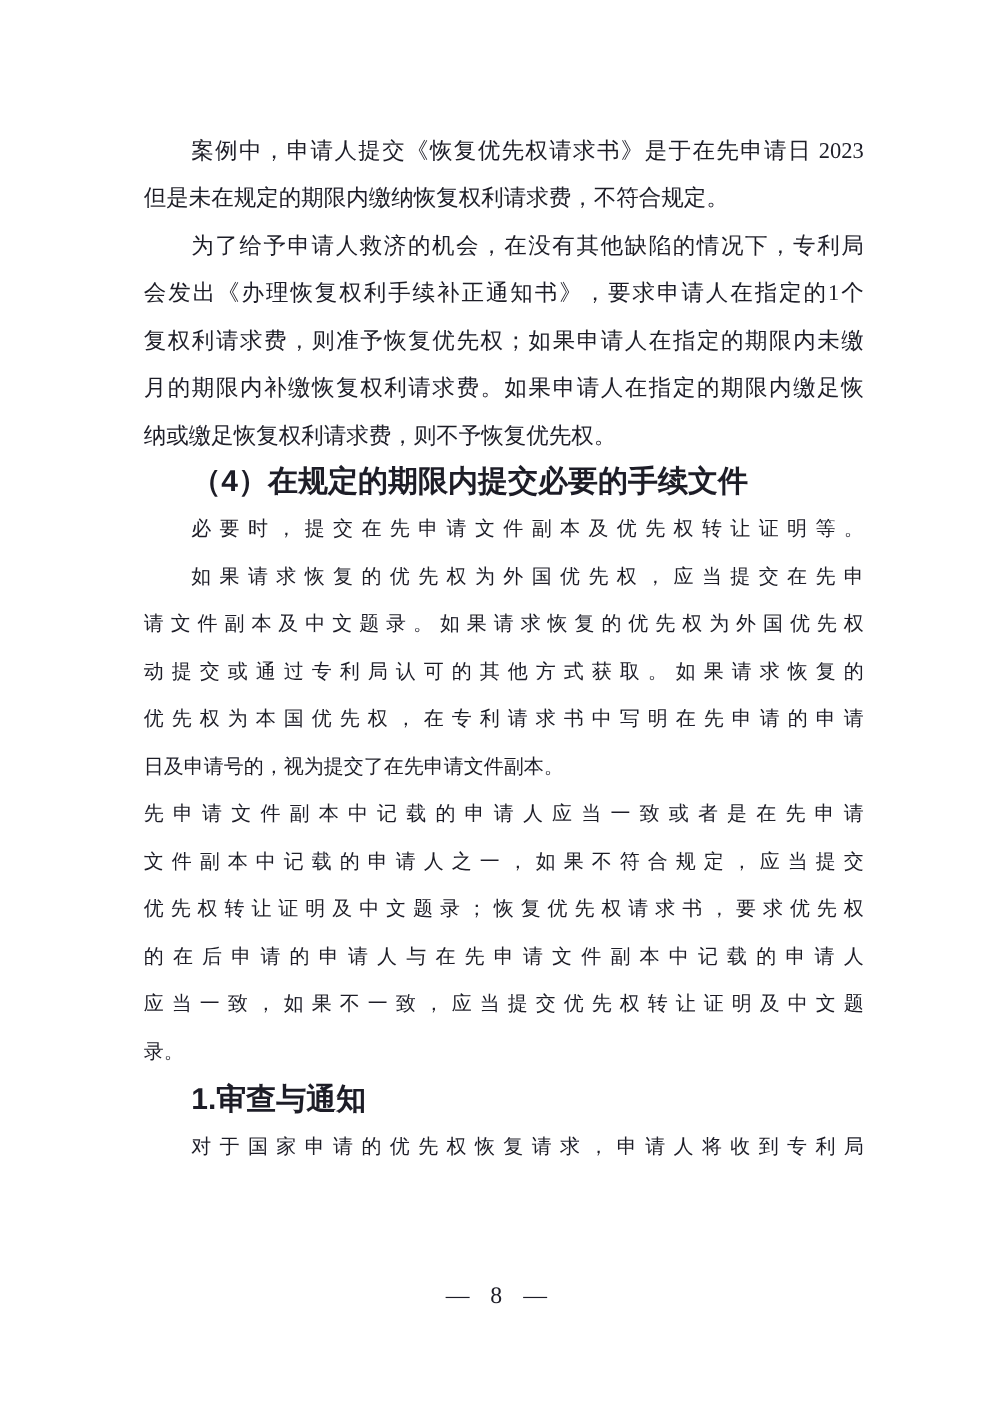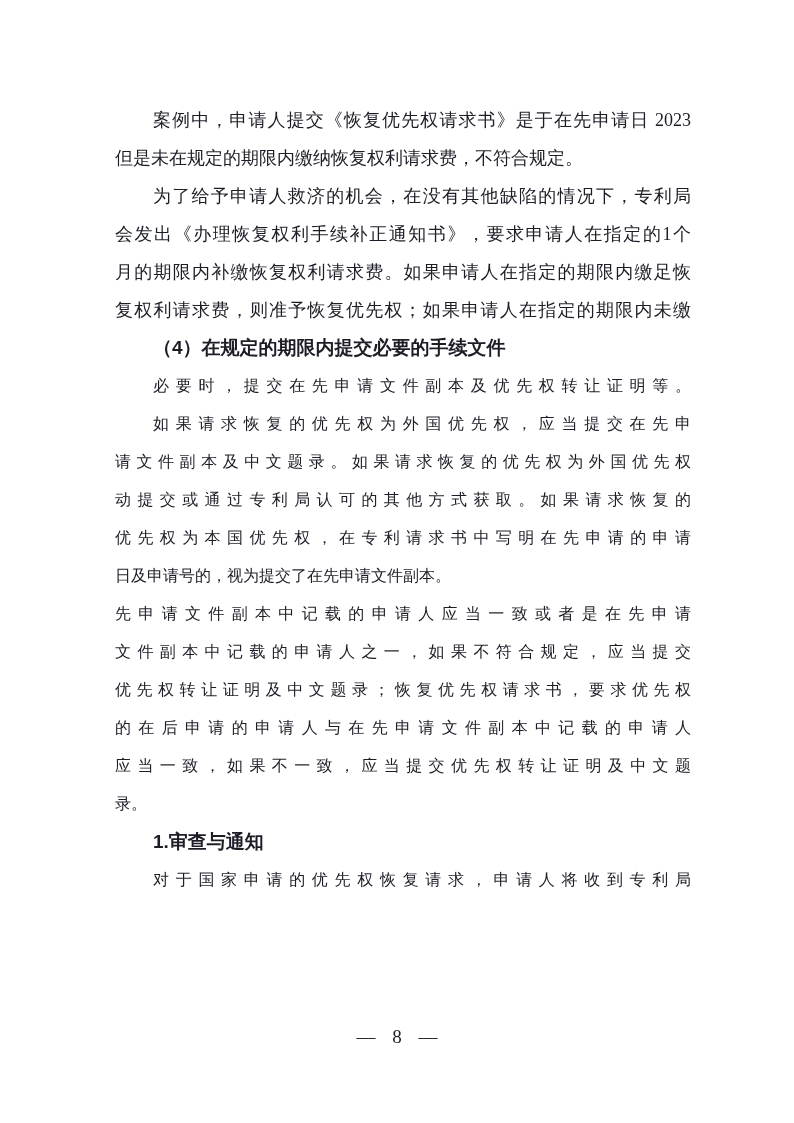--- a/index.html
+++ b/index.html
@@ -35,21 +35,21 @@
   }
   .ln.indent {
     text-indent: 38px;
   }
   .ln.stretch {
     text-align-last: justify;
   }
   .ln.heading {
     font-family: "Liberation Sans", "DejaVu Sans", sans-serif;
     font-weight: bold;
-    font-size: 19px;
+    font-size: 24px;
     text-align-last: left;
   }
   .footer {
     position: absolute;
     left: 0;
     top: 1026px;
     width: 794px;
     text-align: center;
     font-size: 19px;
     word-spacing: 12px;
@@ -58,22 +58,23 @@
 </style>
 </head>
 <body>
 
 <div class="page">
   <div class="content">
     <div class="ln indent stretch">案例中，申请人提交《恢复优先权请求书》是于在先申请日 2023</div>
     <div class="ln">但是未在规定的期限内缴纳恢复权利请求费，不符合规定。</div>
     <div class="ln indent stretch">为了给予申请人救济的机会，在没有其他缺陷的情况下，专利局</div>
     <div class="ln stretch">会发出《办理恢复权利手续补正通知书》，要求申请人在指定的1个</div>
+    <div class="ln stretch">复权利请求费，则准予恢复优先权；如果申请人在指定的期限内未缴</div>
     <div class="ln stretch">月的期限内补缴恢复权利请求费。如果申请人在指定的期限内缴足恢</div>
-    <div class="ln stretch">复权利请求费，则准予恢复优先权；如果申请人在指定的期限内未缴</div>
+    <div class="ln">纳或缴足恢复权利请求费，则不予恢复优先权。</div>
     <div class="ln heading indent">（4）在规定的期限内提交必要的手续文件</div>
     <div class="ln mid indent stretch">必要时，提交在先申请文件副本及优先权转让证明等。</div>
     <div class="ln mid indent stretch">如果请求恢复的优先权为外国优先权，应当提交在先申</div>
     <div class="ln mid stretch">请文件副本及中文题录。如果请求恢复的优先权为外国优先权</div>
     <div class="ln mid stretch">动提交或通过专利局认可的其他方式获取。如果请求恢复的</div>
     <div class="ln mid stretch">优先权为本国优先权，在专利请求书中写明在先申请的申请</div>
     <div class="ln mid">日及申请号的，视为提交了在先申请文件副本。</div>
     <div class="ln mid stretch">先申请文件副本中记载的申请人应当一致或者是在先申请</div>
     <div class="ln mid stretch">文件副本中记载的申请人之一，如果不符合规定，应当提交</div>
     <div class="ln mid stretch">优先权转让证明及中文题录；恢复优先权请求书，要求优先权</div>

